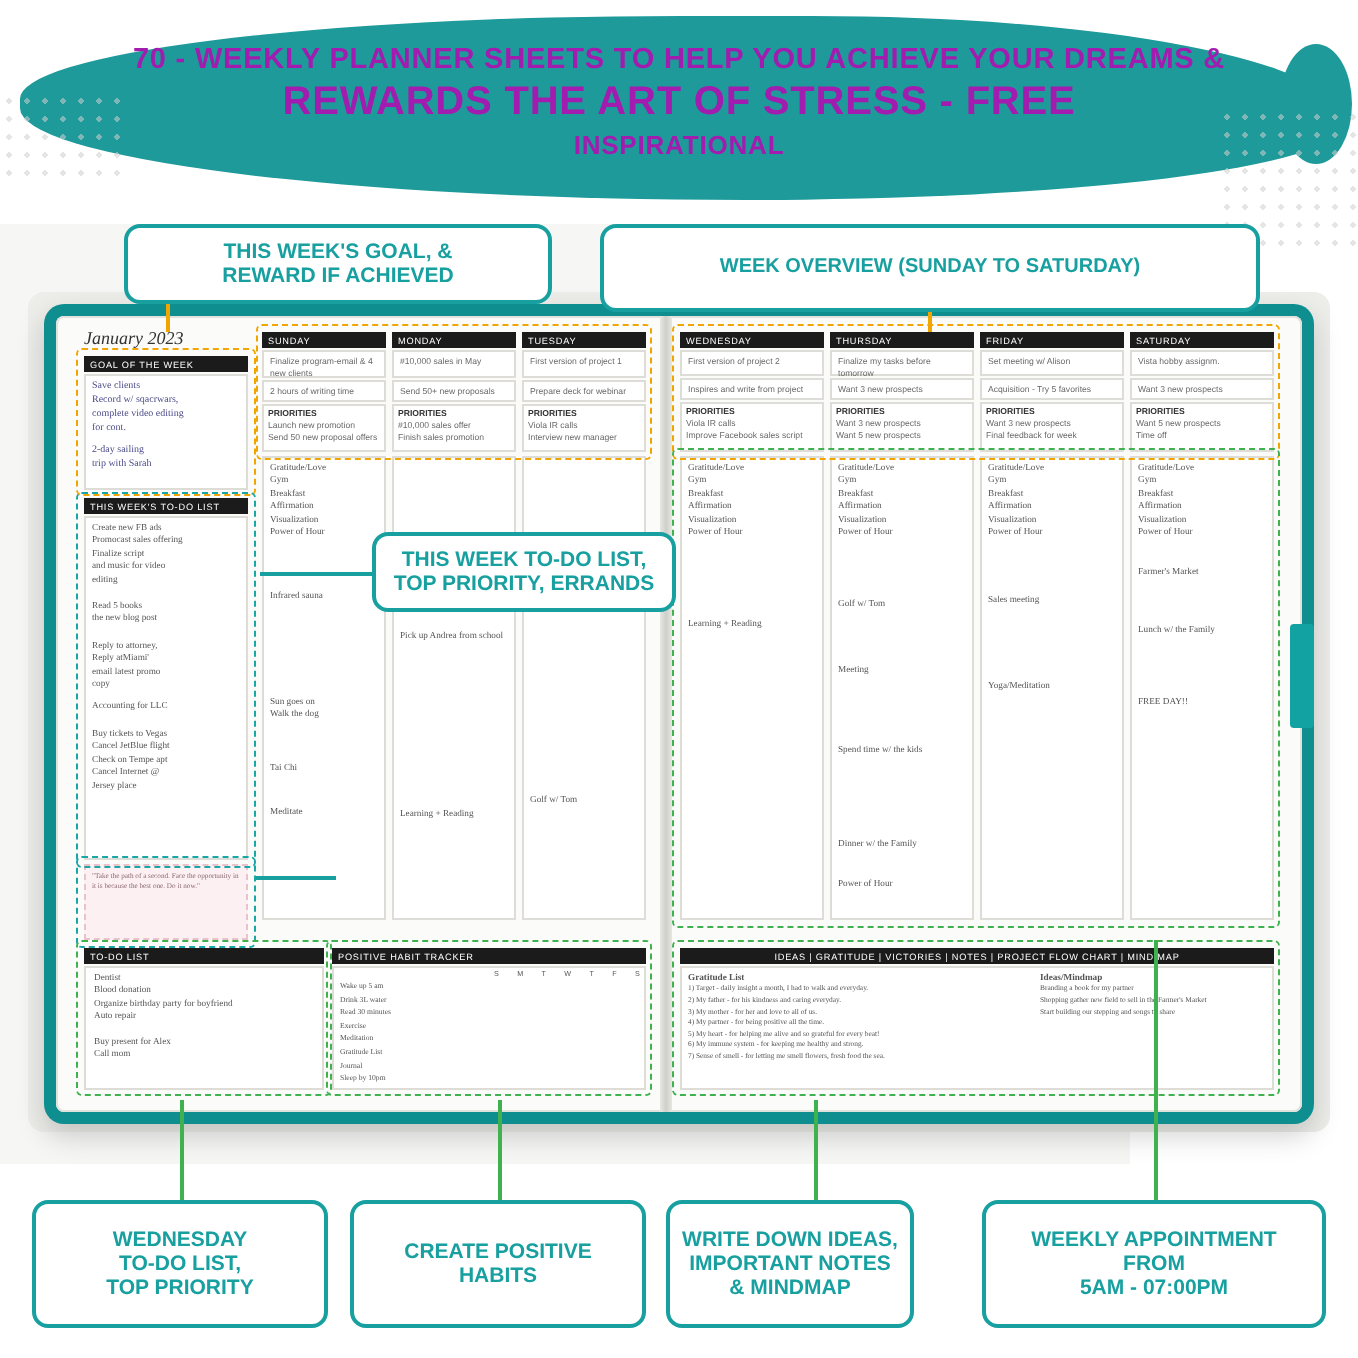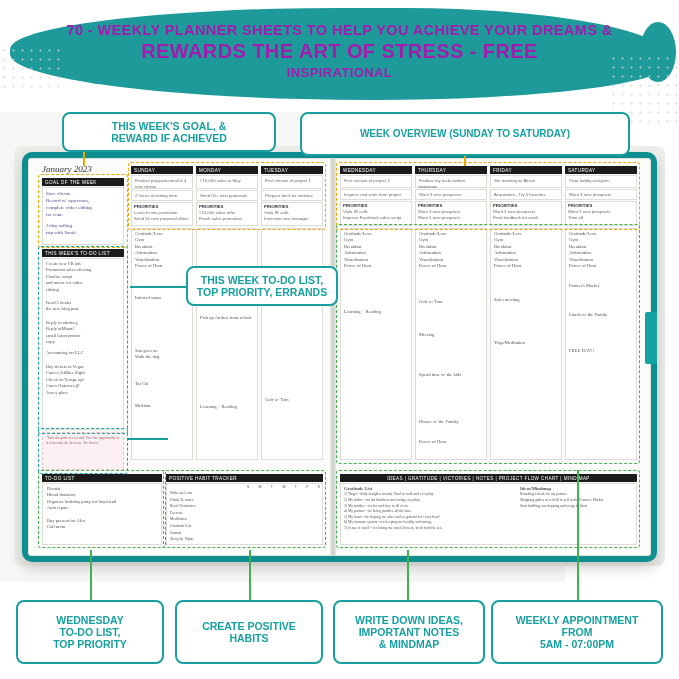--- a/index.html
+++ b/index.html
@@ -398,21 +398,21 @@
 TOP PRIORITY, ERRANDS</div>
 
 
   <div class="callout sm" style="left:16px;top:600px;width:148px;height:64px;white-space:pre-line;">WEDNESDAY
 TO-DO LIST,
 TOP PRIORITY</div>
 
   <div class="callout sm" style="left:175px;top:600px;width:148px;height:64px;white-space:pre-line;">CREATE POSITIVE
 HABITS</div>
 
-  <div class="callout sm" style="left:333px;top:600px;width:152px;height:64px;white-space:pre-line;">WRITE DOWN IDEAS,
+  <div class="callout sm" style="left:333px;top:600px;width:124px;height:64px;white-space:pre-line;">WRITE DOWN IDEAS,
 IMPORTANT NOTES
 &amp; MINDMAP</div>
 
   <div class="callout sm" style="left:491px;top:600px;width:172px;height:64px;white-space:pre-line;">WEEKLY APPOINTMENT
 FROM
 5AM - 07:00PM</div>
 
   <div class="conn orange" style="left:83px;top:152px;width:2px;height:14px;"></div>
   <div class="conn orange" style="left:464px;top:156px;width:2px;height:10px;"></div>
   <div class="conn" style="left:130px;top:286px;width:56px;height:2px;"></div>

